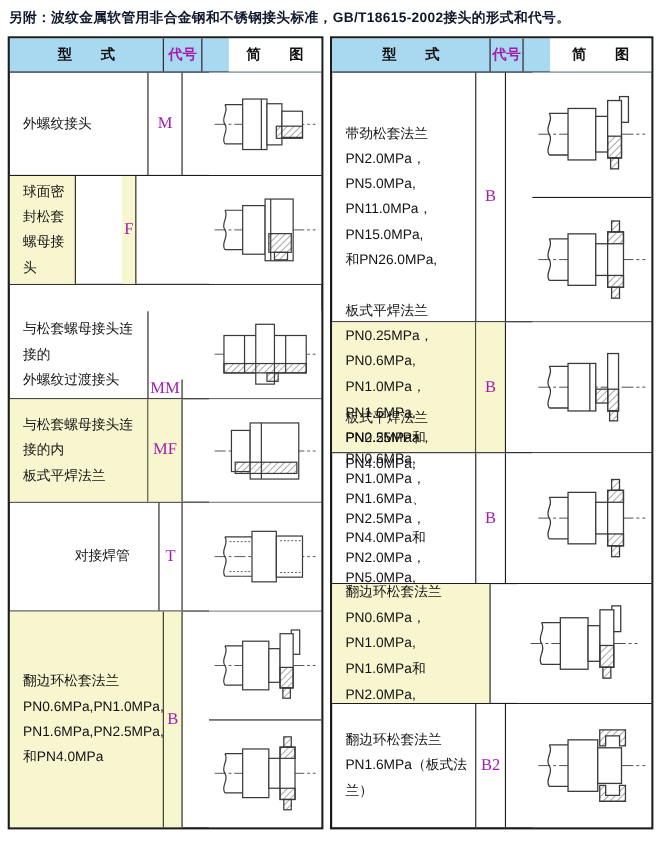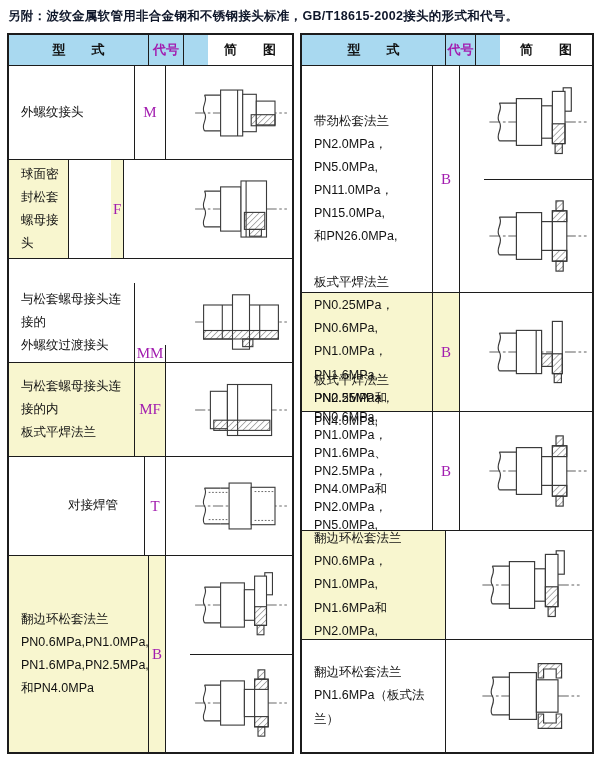--- a/index.html
+++ b/index.html
@@ -318,20 +318,21 @@
             <svg class="diag-svg" width="108" height="84">
               <use href="#sym-fl-up"></use>
             </svg>
           </div>
       </div>
     </div>
 
     <div class="trow r5">
       <div class="cell cell-type">翻边环松套法兰
 PN1.6MPa（板式法兰）</div>
+      <div class="cell cell-code">B2</div>
       <div class="cell cell-diag">
         <div class="diag">
             <svg class="diag-svg" width="108" height="84">
               <use href="#sym-fl-channel"></use>
             </svg>
           </div>
       </div>
     </div>
   </div>
 

